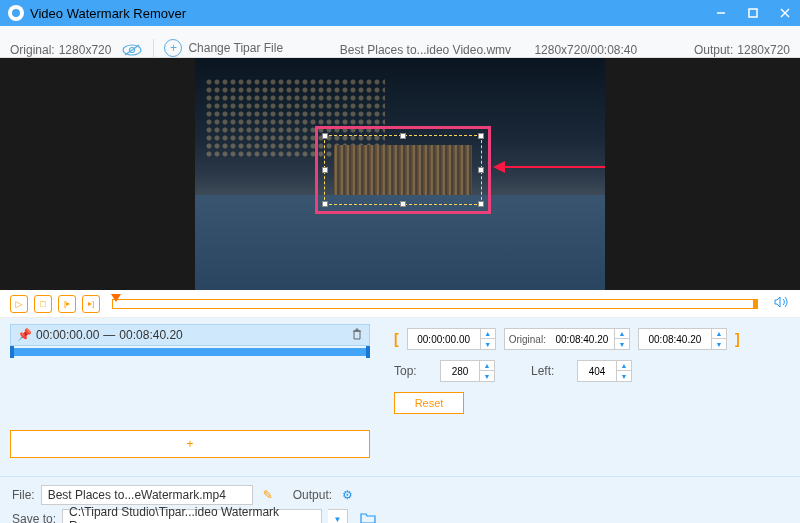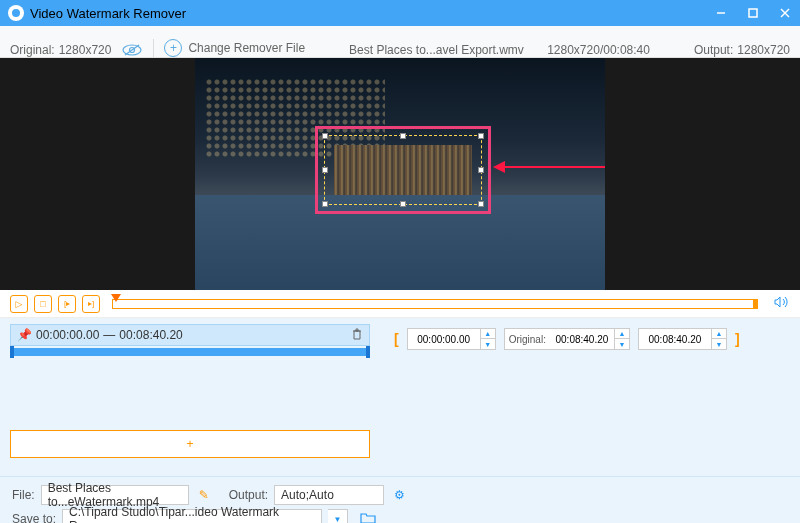--- a/index.html
+++ b/index.html
@@ -98,24 +98,24 @@
   <span>Original:</span>
   <span style="margin-left:4px">1280x720</span>
   <span class="eye-icon"><svg width="22" height="14" viewBox="0 0 22 14">
         <ellipse cx="11" cy="7" rx="9" ry="5" fill="none" stroke="#5dade2" stroke-width="1.2"></ellipse>
         <circle cx="11" cy="7" r="2.5" fill="none" stroke="#5dade2" stroke-width="1.2"></circle>
         <line x1="4" y1="12" x2="18" y2="2" stroke="#5dade2" stroke-width="1.2"></line>
       </svg></span>
   <div class="sep"></div>
   <div class="src">
     <div class="plus-circle">+</div>
-    <span>Change Remover File</span>
+    <span>Change Tipar File</span>
   </div>
   <div class="center">
-    <span>Best Places to...avel Export.wmv</span>
+    <span>Best Places to...ideo Video.wmv</span>
     <span style="margin-left:20px">1280x720/00:08:40</span>
   </div>
   <span>Output:</span>
   <span style="margin-left:4px">1280x720</span>
 </div>
 
 <div class="preview">
   <div class="video-frame">
     <div class="city-lights"></div>
     <div class="water"></div>
@@ -189,34 +189,53 @@
         </div>
       <div class="num-input">
           <input value="00:08:40.20" style="">
           <div class="spinners">
             <div>▲</div>
             <div>▼</div>
           </div>
         </div>
       <span class="bracket">]</span>
     </div>
+    <div class="field-row">
+      <span class="lbl">Top:</span>
+      <div class="num-input small">
+          <input value="280" style="">
+          <div class="spinners">
+            <div>▲</div>
+            <div>▼</div>
+          </div>
+        </div>
+      <span style="width:20px"></span>
+      <span class="lbl">Left:</span>
+      <div class="num-input small">
+          <input value="404" style="">
+          <div class="spinners">
+            <div>▲</div>
+            <div>▼</div>
+          </div>
+        </div>
+    </div>
+    <div class="field-row">
+      <button class="reset-btn">Reset</button>
+    </div>
   </div>
 </div>
 
 <div class="bottom">
   <div class="bottom-row">
     <span>File:</span>
-    <div class="text-field" style="width:148px">
+    <div class="text-field" style="width:212px">
         <span>Best Places to...eWatermark.mp4</span>
       </div>
     <span class="edit-icon">✎</span>
     <span style="margin-left:14px">Output:</span>
-    <div class="text-field" style="width:110px">
-        <span>Auto;Auto</span>
-      </div>
     <span class="gear-icon">⚙</span>
   </div>
   <div class="bottom-row">
     <span>Save to:</span>
     <div class="text-field" style="width:260px">
         <span>C:\Tipard Studio\Tipar...ideo Watermark Remover</span>
       </div>
     <div class="dropdown-btn">▼</div>
     <span class="folder-icon"><svg width="16" height="12" viewBox="0 0 16 12">
           <path d="M1 2h5l1 2h8v7H1z" fill="none" stroke="#2196f3" stroke-width="1.2"></path>

